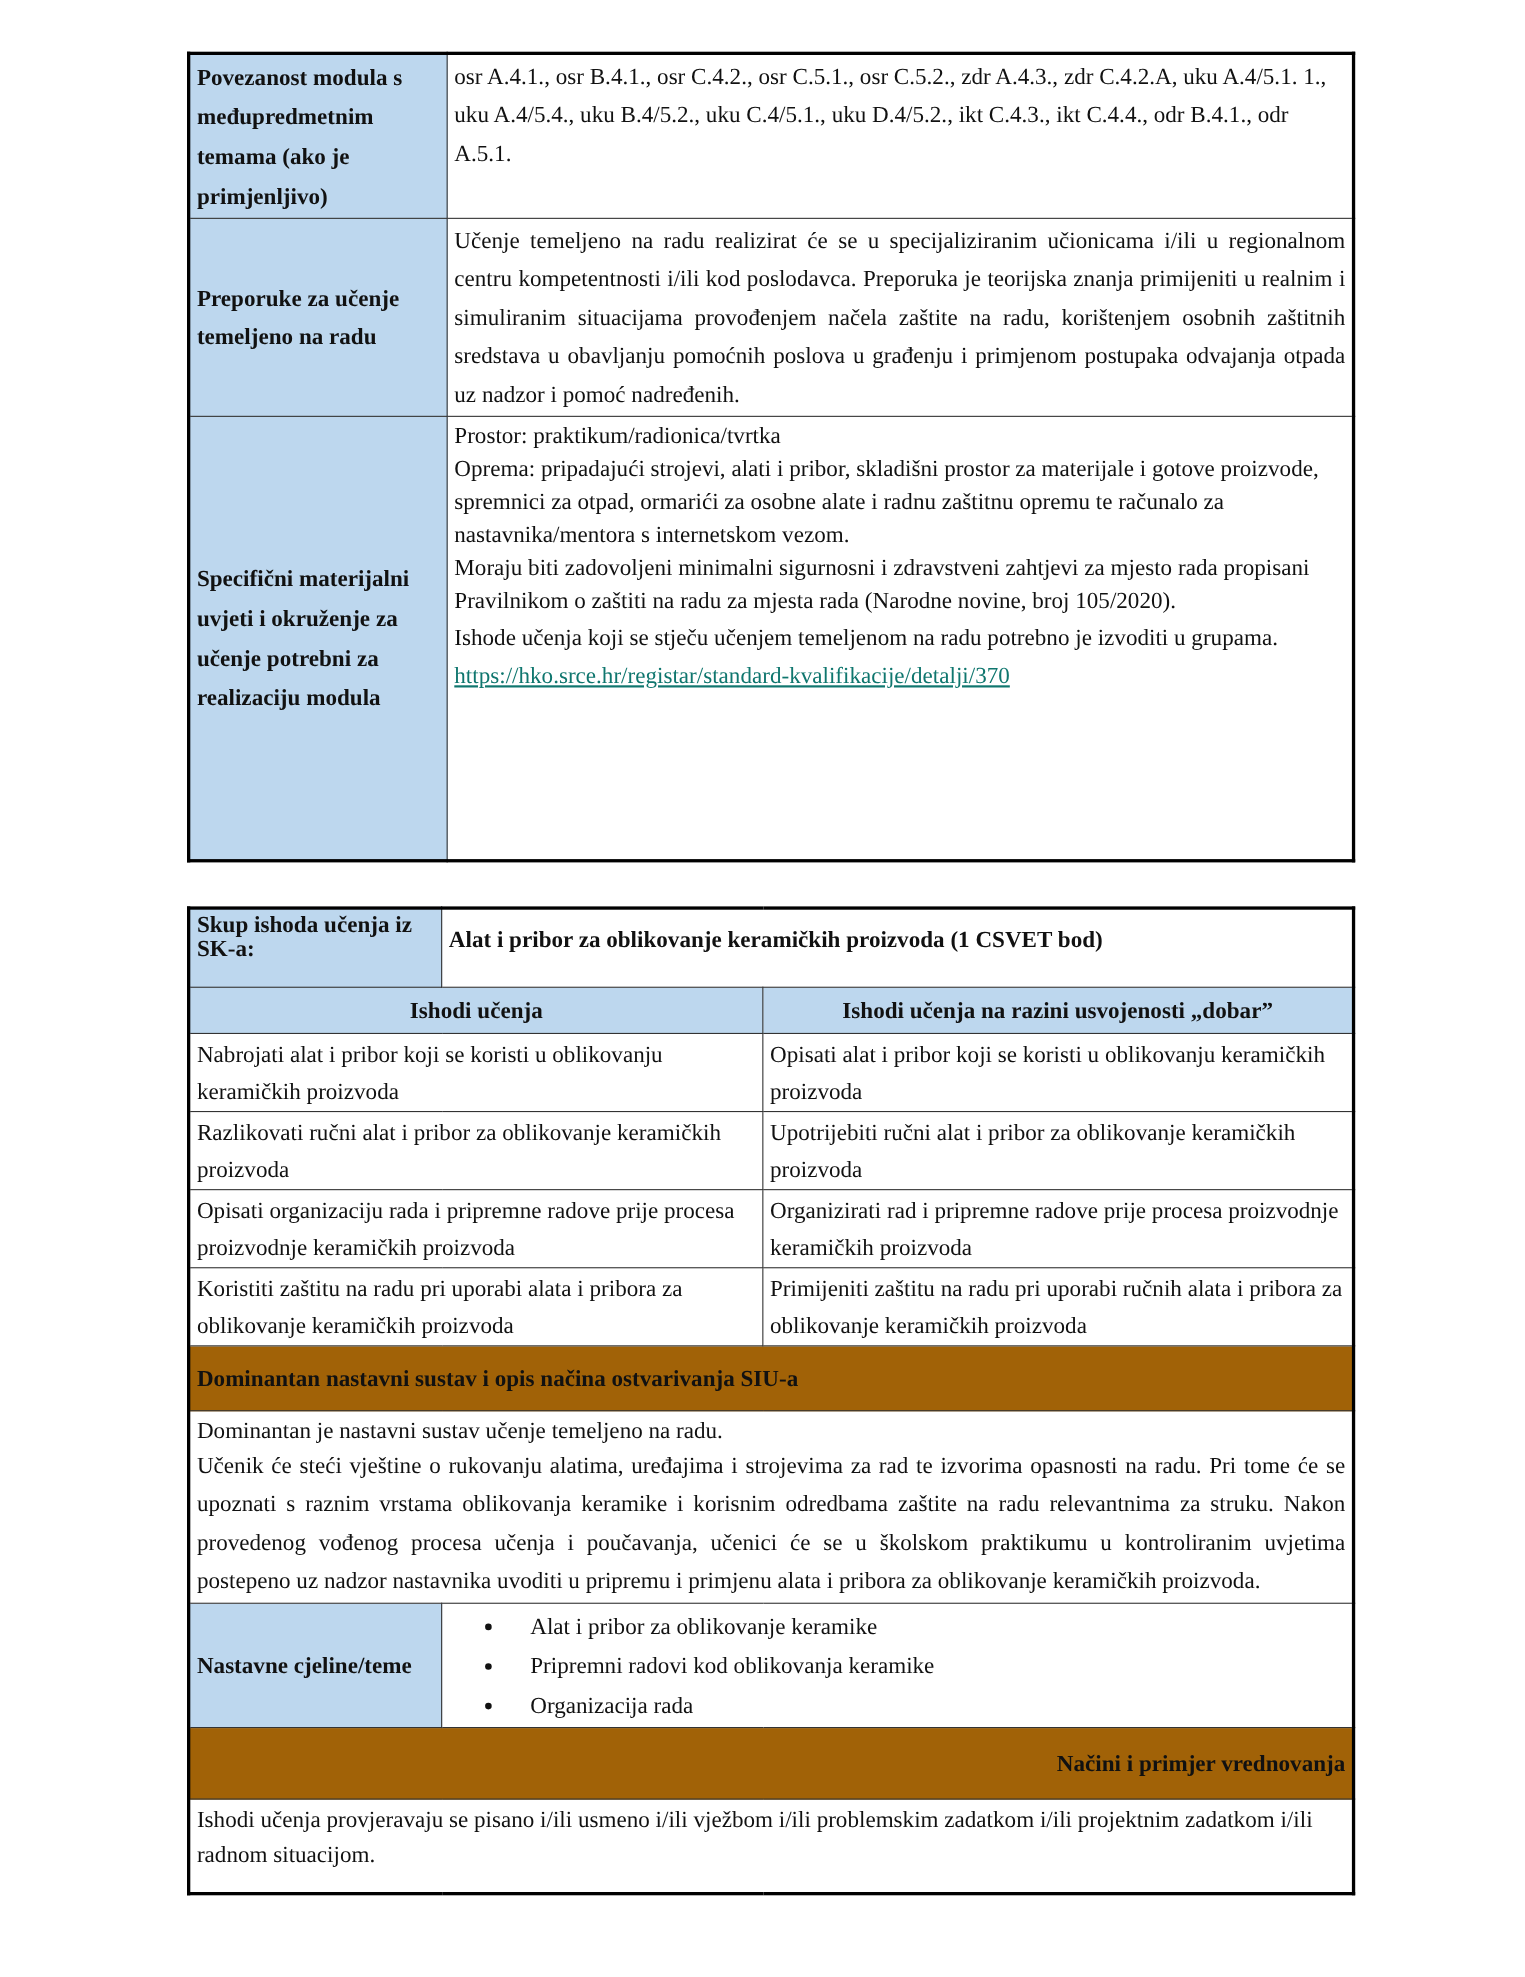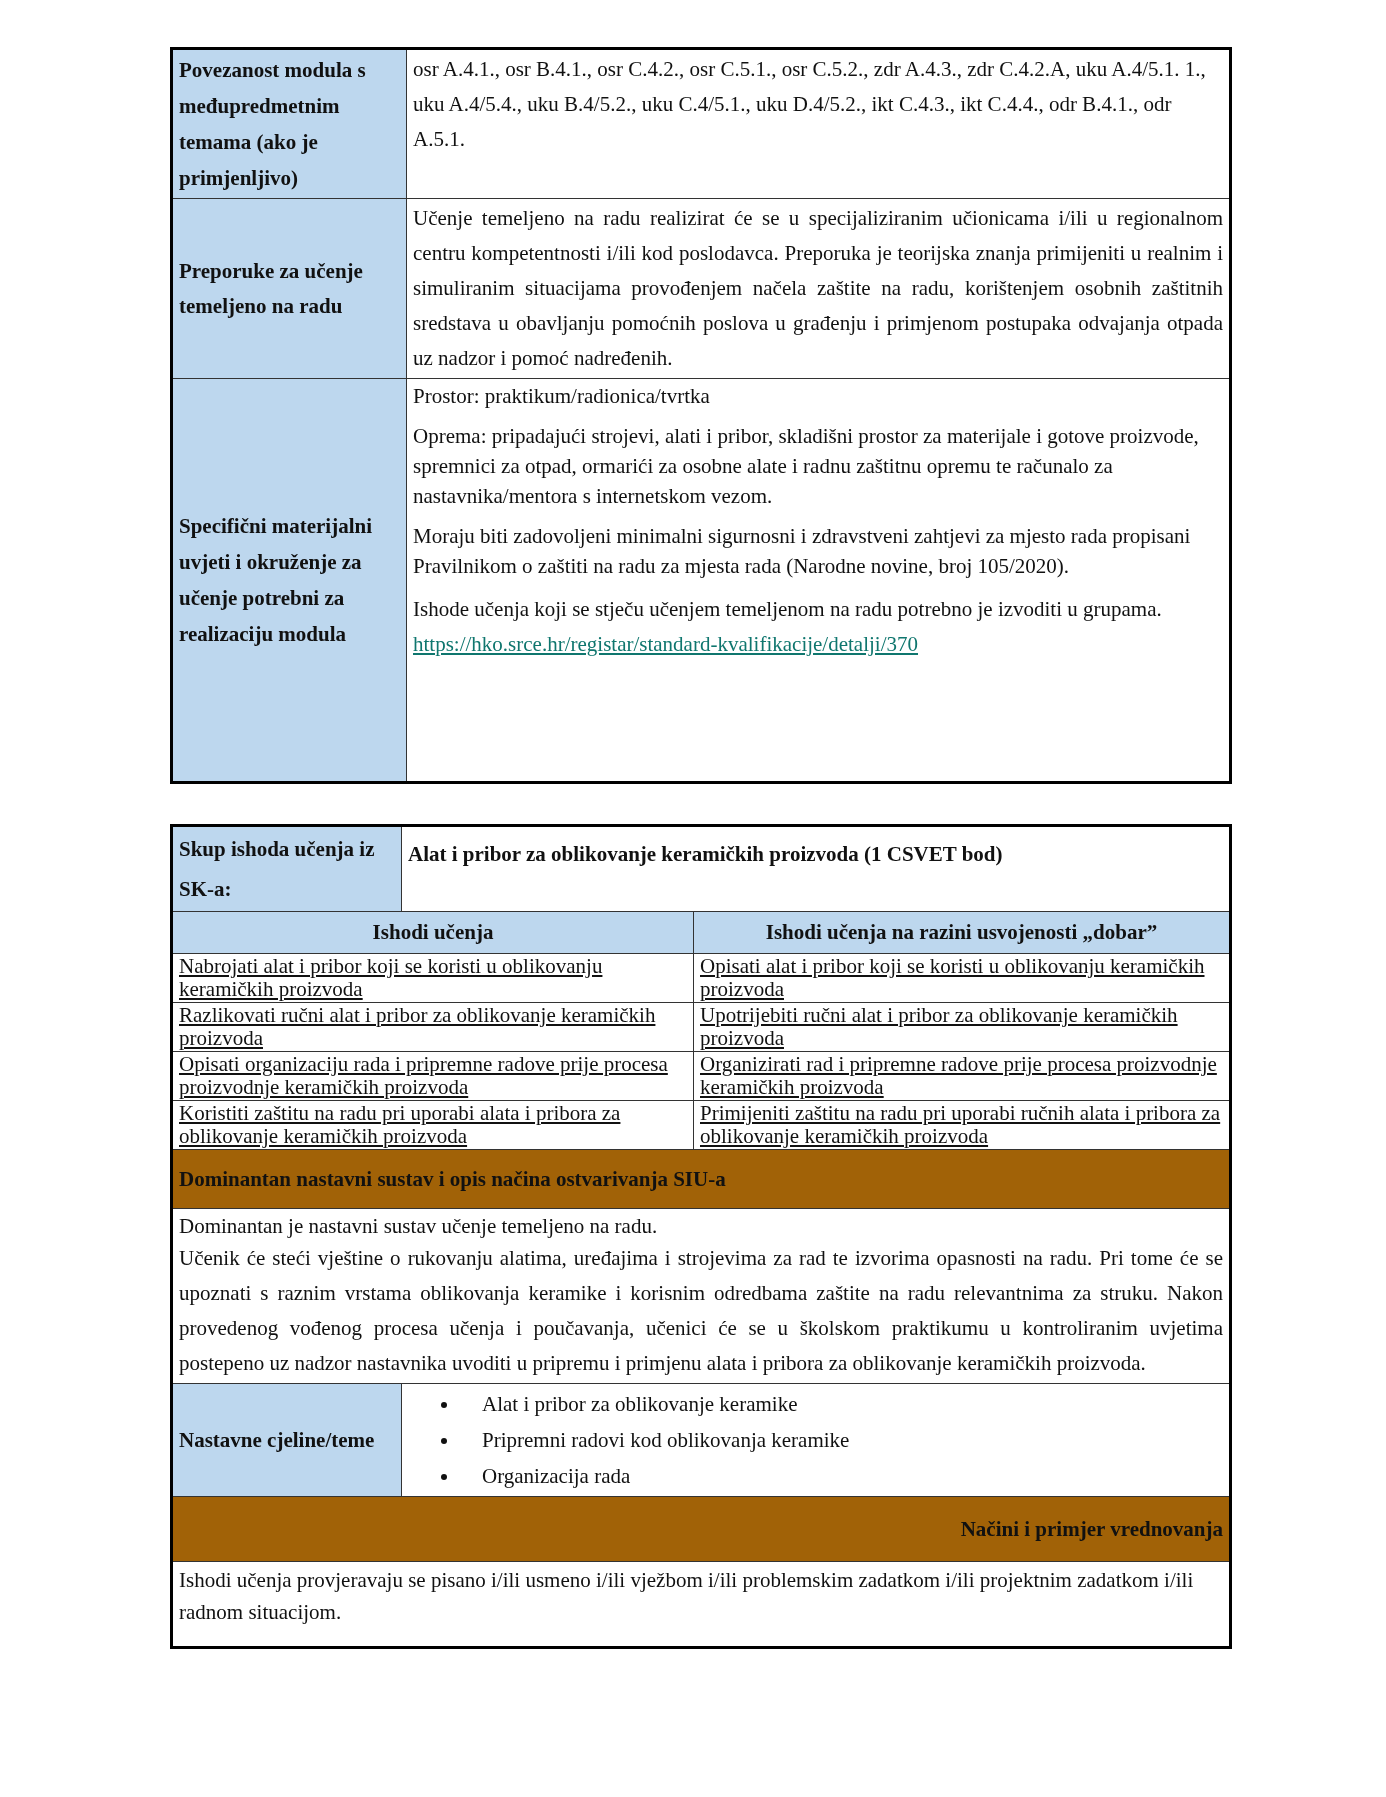--- a/index.html
+++ b/index.html
@@ -5,26 +5,26 @@
   html, body { margin:0; padding:0; background:#ffffff; }
   body { width:1386px; height:1797px; position:relative; font-family:"Liberation Serif", "DejaVu Serif", serif; color:#111; }
   table { border-collapse:collapse; position:absolute; left:170px; width:1062px; table-layout:fixed; }
   td { border:1px solid #333; vertical-align:top; padding:2px 6px; font-size:21px; line-height:35px; }
   .lbl { background:#BDD7EE; font-weight:bold; vertical-align:middle; }
   .outer { border:3px solid #000; }
   #t1 { top:47px; }
   #t2 { top:824px; }
   .just { text-align:justify; }
   .cell-p { margin:0; }
-  .gap { margin-top:10px; line-height:30px; }
+  .gap { line-height:30px; }
   .tight { line-height:30px; }
   a.link { color:#0f766e; text-decoration:underline; }
   .center { text-align:center; }
   .hdr { background:#BDD7EE; font-weight:bold; vertical-align:middle; }
-  .row-tight td { line-height:23px; padding-top:1px; padding-bottom:1px;text-decoration:underline; }
+  .row-tight td { line-height:34px; padding-top:1px; padding-bottom:1px; }
   ul.topics { margin:0; padding-left:52px; }
   ul.topics li { line-height:36px; padding-left:22px; }
   .sect { background:#a16207; font-weight:bold; height:54px; vertical-align:middle; }
 </style>
 </head>
 <body>
 
 <table id="t1" class="outer">
   <colgroup>
       <col style="width:235px">
@@ -53,21 +53,21 @@
   </table>
 
 <table id="t2" class="outer">
   <colgroup>
       <col style="width:230px">
       <col style="width:292px">
       <col>
     </colgroup>
   <tbody>
       <tr style="height:72px">
-    <td class="lbl" style="vertical-align:top; line-height:40px;margin-left:28px;">Skup ishoda učenja iz SK-a:</td>
+    <td class="lbl" style="vertical-align:top; line-height:22px;margin-left:28px;">Skup ishoda učenja iz SK-a:</td>
     <td colspan="2" style="font-weight:bold; vertical-align:top; padding-top:10px;">Alat i pribor za oblikovanje keramičkih proizvoda (1 CSVET bod)</td>
   </tr>
   <tr style="height:42px">
     <td colspan="2" class="hdr center">Ishodi učenja</td>
     <td class="hdr center">Ishodi učenja na razini usvojenosti „dobar”</td>
   </tr>
   <tr class="row-tight">
     <td colspan="2">Nabrojati alat i pribor koji se koristi u oblikovanju keramičkih proizvoda</td>
     <td>Opisati alat i pribor koji se koristi u oblikovanju keramičkih proizvoda</td>
   </tr>

